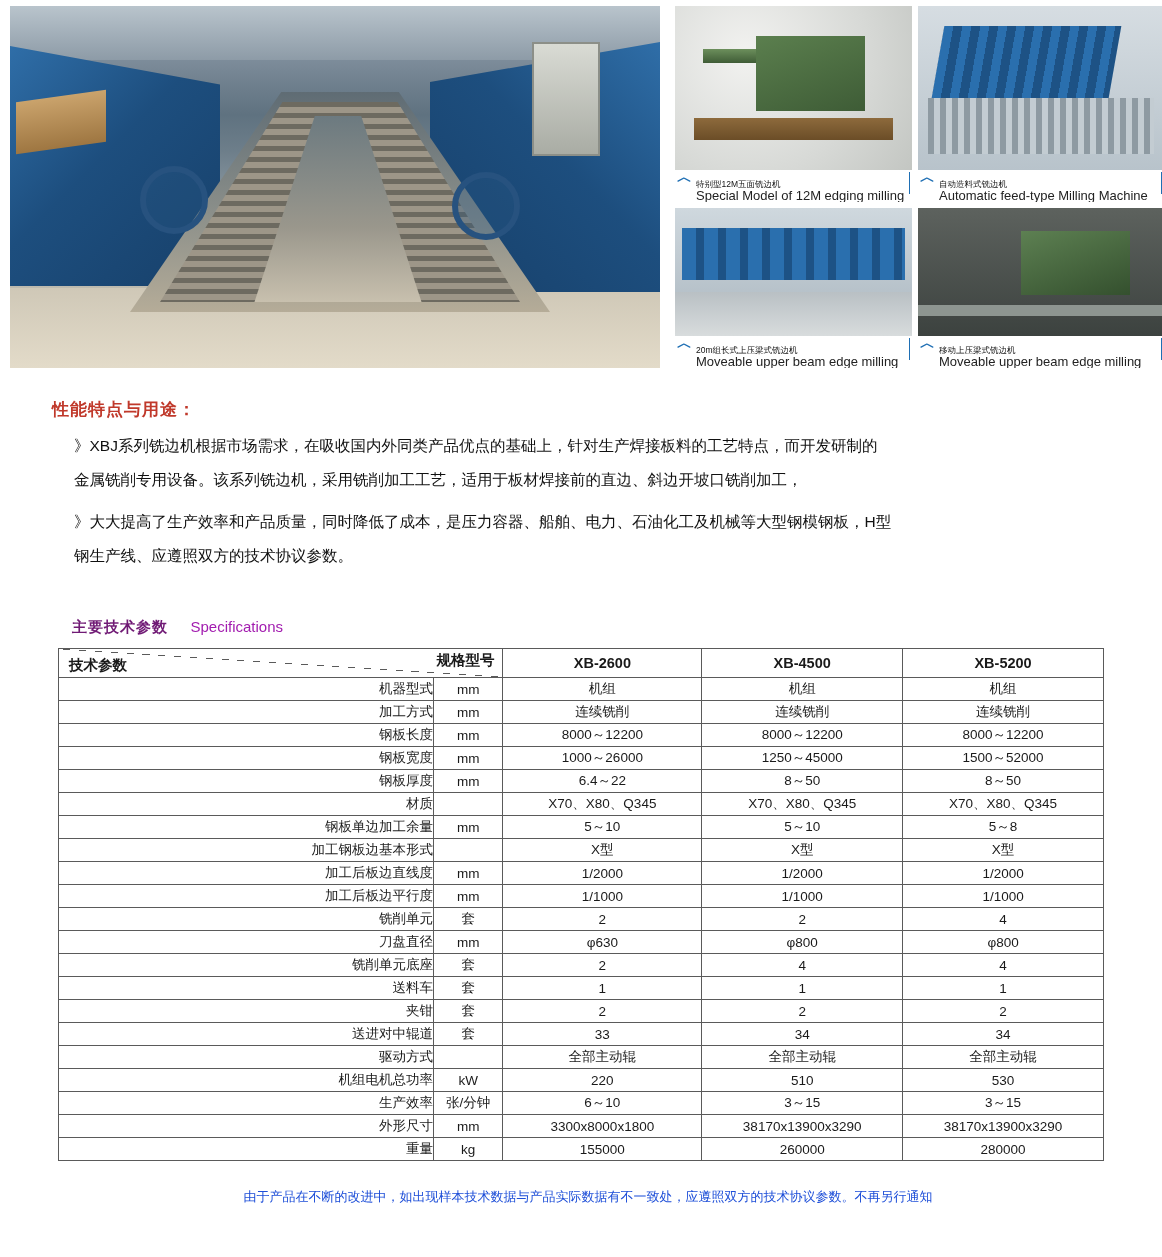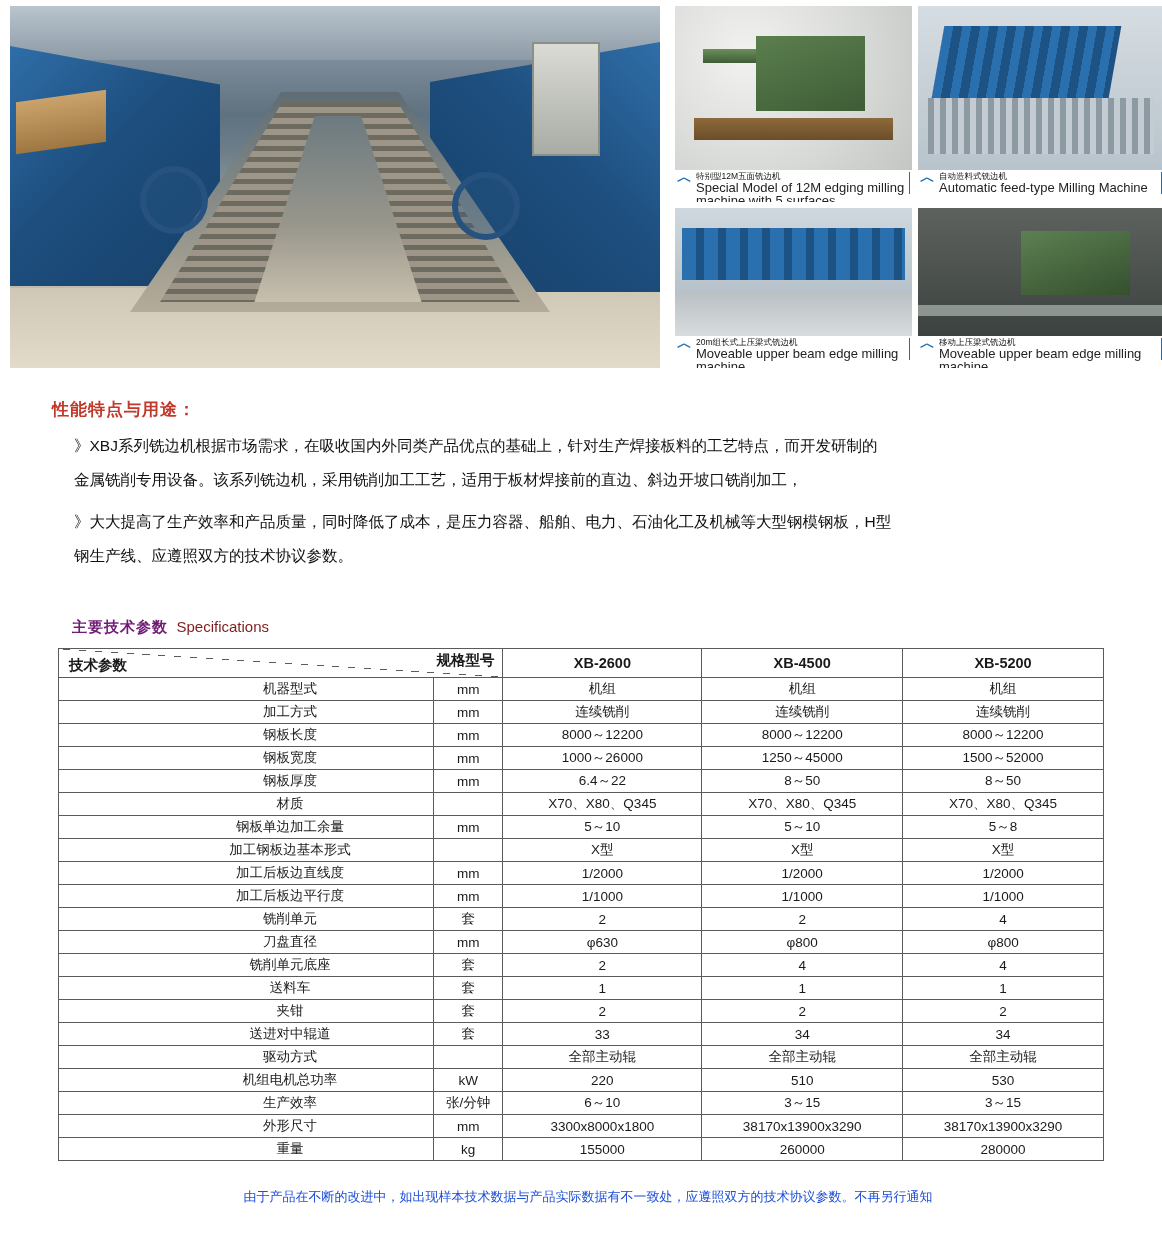--- a/index.html
+++ b/index.html
@@ -75,45 +75,45 @@
   .t3 .floor{position:absolute;left:0;bottom:0;width:100%;height:34%;
     background:linear-gradient(180deg,#b9c0c4,#d8dcdd);}
   .t4 .img{background:linear-gradient(180deg,#5d625e,#3c423f);}
   .t4 .green{position:absolute;left:42%;top:18%;width:44%;height:50%;
     background:linear-gradient(160deg,#5d8052,#34502e);}
   .t4 .rail{position:absolute;left:0;bottom:16%;width:100%;height:8%;
     background:#8d9590;}
   .cap{position:absolute;left:0;bottom:0;width:100%;height:32px;
     background:#ffffff;display:flex;align-items:flex-start;}
   .cap .chev{color:#1f6fb4;font-size:15px;line-height:11px;margin:1px 4px 0 2px;font-weight:bold;}
-  .cap .txt{font-size:8.5px;line-height:11px;color:#111;padding-top:1px;}
+  .cap .txt{font-size:8.5px;line-height:11px;color:#111;padding-top:9px;}
   .cap .txt .en{font-size:13px;color:#222;}
   .cap .rule{position:absolute;right:2px;top:2px;width:1px;height:22px;background:#1f6fb4;}
 
   
   .features{position:absolute;left:52px;top:398px;width:1060px;}
   .feat-title{color:#c0392b;font-size:17px;font-weight:bold;letter-spacing:1px;}
   .feat-p{font-size:15.5px;line-height:34px;color:#111;margin-top:8px;}
   .indent{display:inline-block;width:22px;}
 
   
   .spec-head{position:absolute;left:72px;top:618px;}
   .spec-head .cn{color:#701a75;font-size:15px;font-weight:bold;letter-spacing:1px;}
-  .spec-head .en{color:#7f1d1d;font-size:15px;margin-left:4px;}
+  .spec-head .en{color:#a21caf;font-size:15px;margin-left:18px;}
 
   table{position:absolute;left:58px;top:648px;width:1046px;border-collapse:collapse;
     font-size:13.5px;}
   table td{border:1px solid #5a5a5a;text-align:center;height:22px;padding:0;}
   .hdr td{height:28px;font-weight:bold;font-size:14.5px;}
   .corner{position:relative;text-align:left;padding-left:10px;}
   .corner .slash{position:absolute;left:0;top:0;width:100%;height:100%;
     background:linear-gradient(to top right,transparent 49.6%,#5a5a5a 49.6%,#5a5a5a 50.4%,transparent 50.4%);}
   .corner .a{position:absolute;right:8px;top:2px;font-weight:bold;}
   .corner .b{position:absolute;left:10px;bottom:2px;font-weight:bold;}
-  .c-name{width:330px;text-align:center;padding-left:88px;}
+  .c-name{width:330px;text-align:right;padding-left:88px;}
   .c-unit{width:76px;}
   .c-val{width:213px;}
 
   
   .footer{position:absolute;left:58px;top:1188px;width:1060px;}
   .f-cn{font-size:13px;color:#1d4ed8;text-align:center;}
   .f-en{font-size:13px;color:#333;font-family:"Liberation Mono","DejaVu Sans Mono",monospace;margin-top:4px;}
 </style>
 </head>
 <body>

